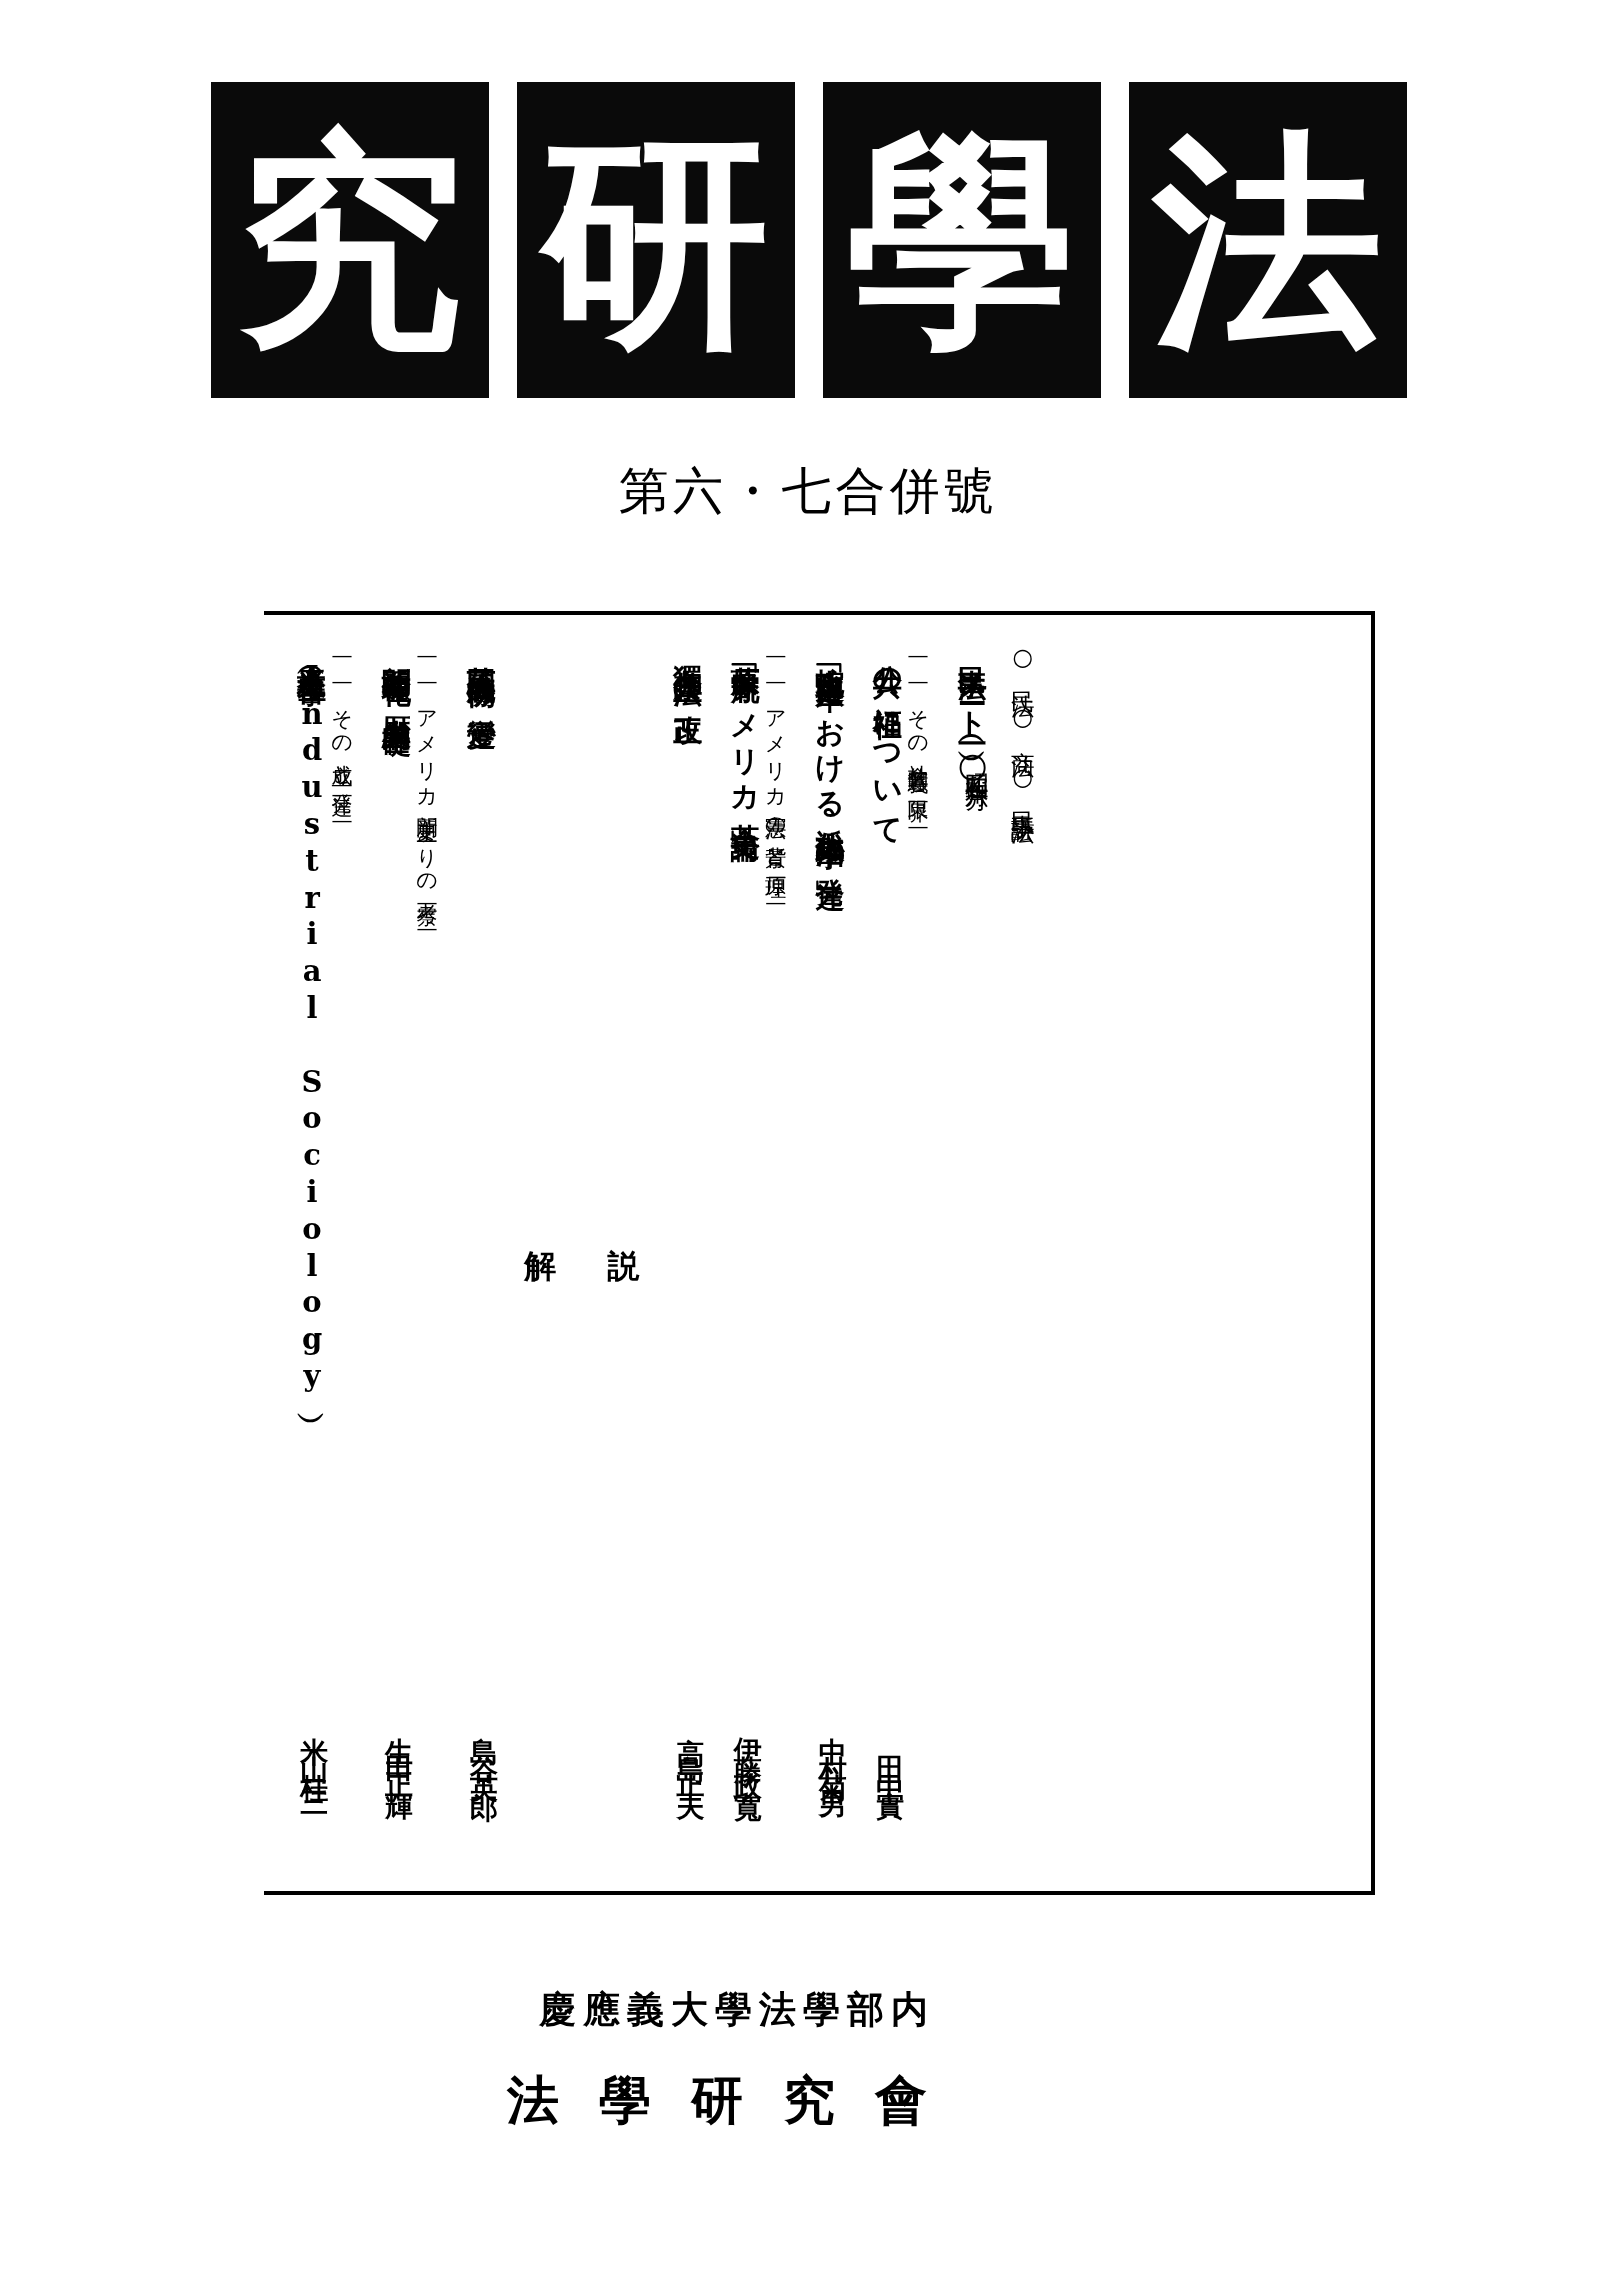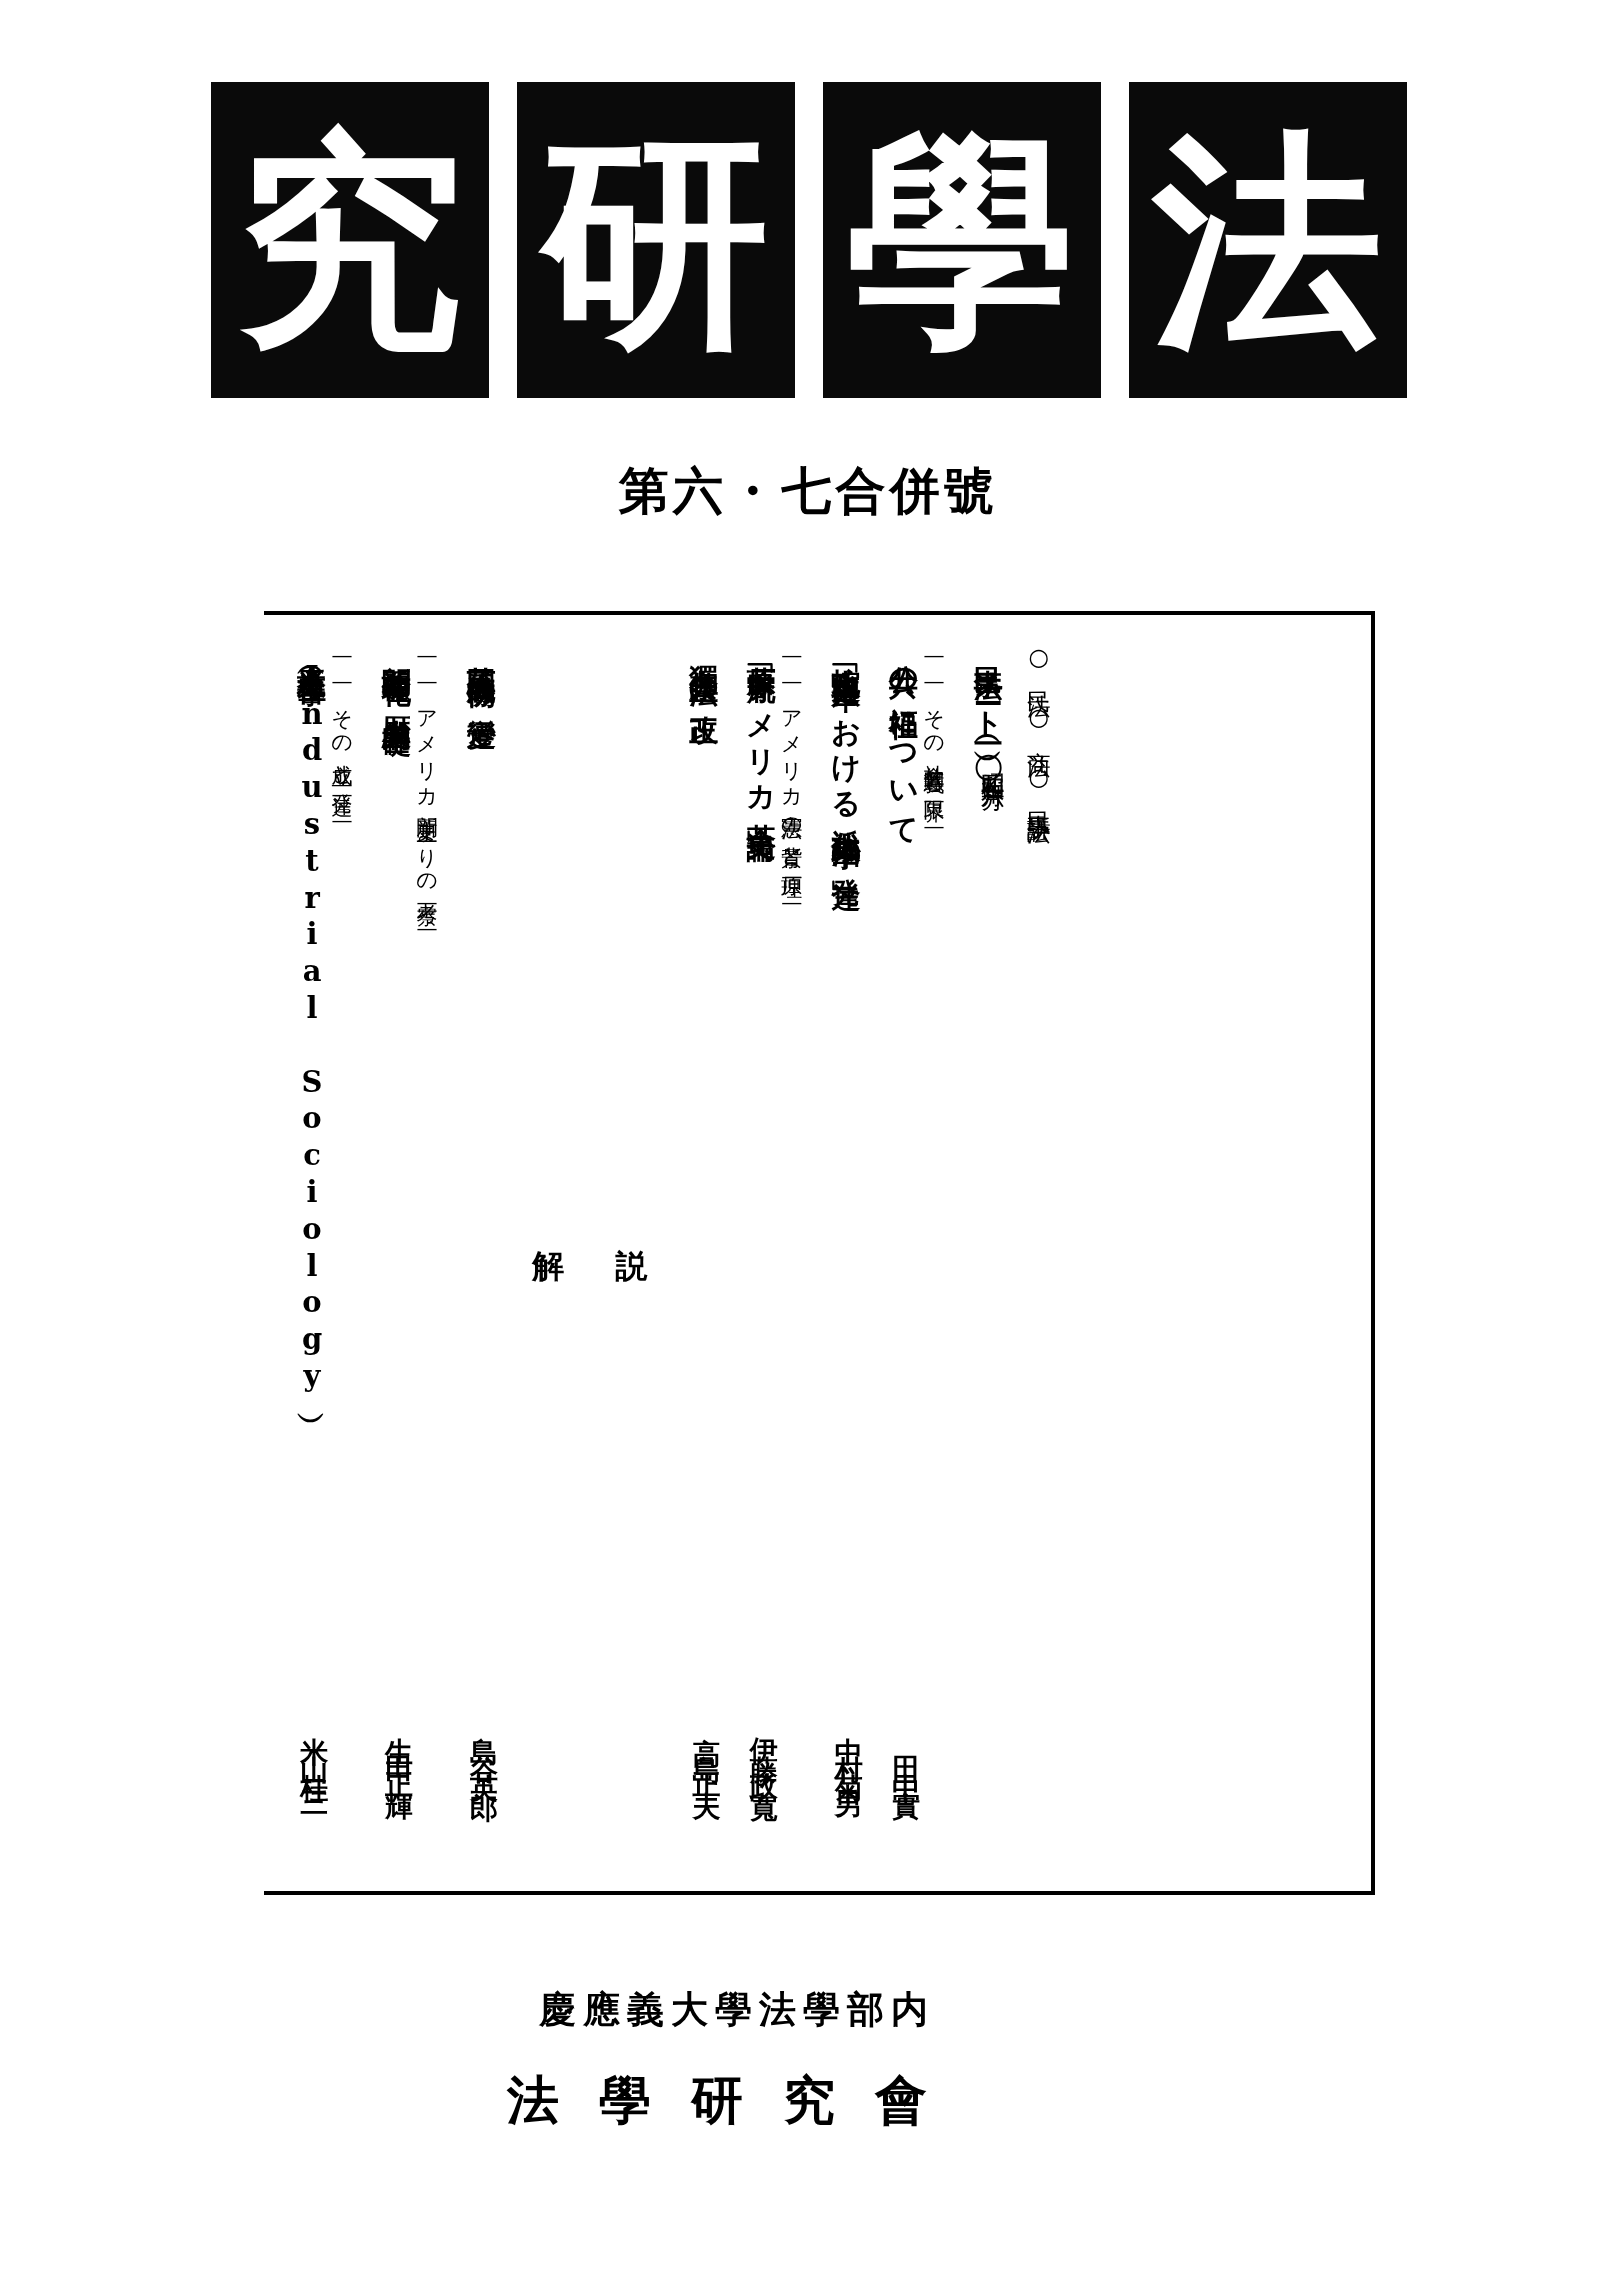--- a/index.html
+++ b/index.html
@@ -50,21 +50,21 @@
     width: 1617px;
     display: flex;
     flex-direction: row-reverse;
     justify-content: center;
     align-items: baseline;
     gap: 83px;
   }
   .volume-line .vol,
   .volume-line .issue {
     font-size: 50px;
-    font-weight: 700;
+    font-weight: 400;
     letter-spacing: 4.2px;
     font-family: "DejaVu Serif", serif;
   }
 
   
   .contents {
     position: absolute;
     top: 611px;
     left: 264px;
     width: 1111px;
@@ -143,21 +143,21 @@
     margin: 0 18px;
   }
   .headonly .section-head {
     margin-top: 0;
   }
   .head-mid {
     display: flex;
     flex-direction: column;
     justify-content: center;
     height: 100%;
-    margin: 0 20px;
+    margin: 0 12px;
   }
 
   .note-col {
     display: flex;
     flex-direction: column;
     justify-content: flex-start;
     height: 100%;
     margin: 0 7px;
   }
   .note-title {

